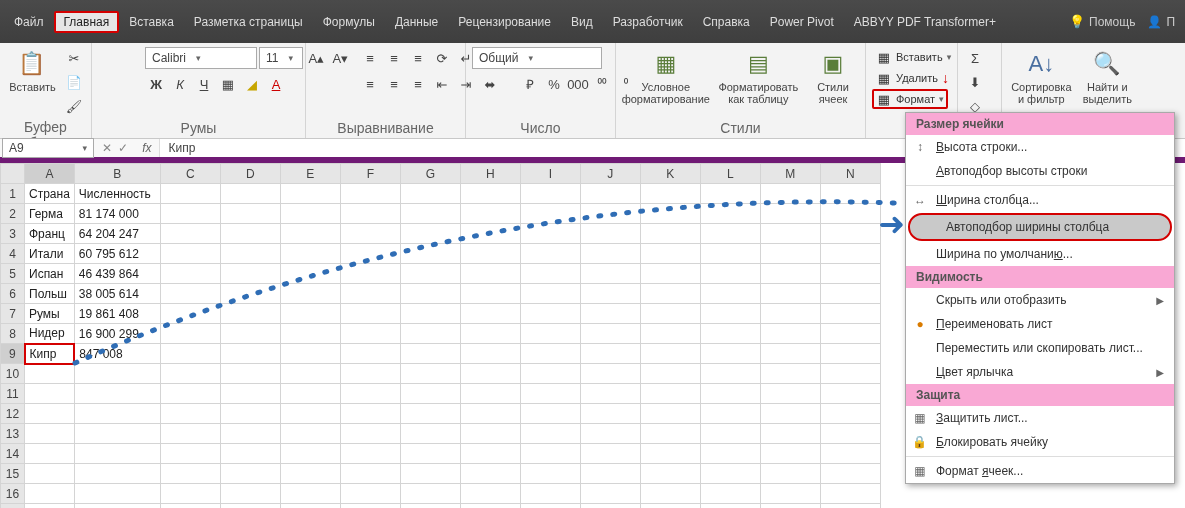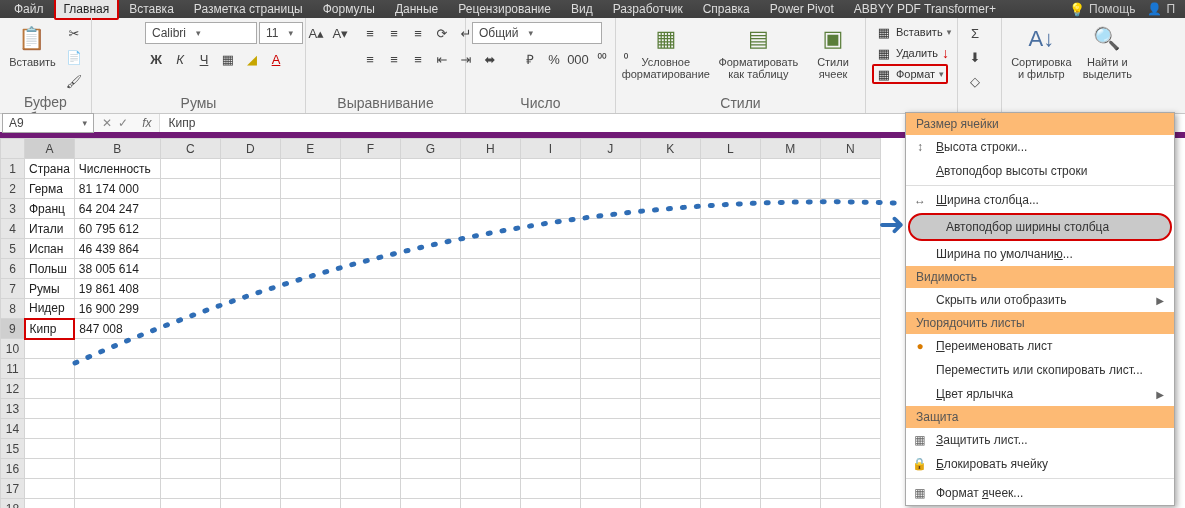--- a/index.html
+++ b/index.html
@@ -1,19 +1,19 @@
 <!DOCTYPE html>
 <html><head>
 <meta charset="utf-8">
 <style>
 * { box-sizing: border-box; margin: 0; padding: 0; }
 body { font-family: "Segoe UI", Tahoma, sans-serif; font-size: 12px; background: #fff; color: #444; width: 1185px; height: 508px; overflow: hidden; position: relative; }
 
 
-.tabs { display: flex; align-items: center; height: 18px; background: linear-gradient(#4a4a4a,#3e3e3e); color: #ddd; padding: 0 4px; }
+.tabs { display: flex; align-items: center; height: 43px; background: linear-gradient(#4a4a4a,#3e3e3e); color: #ddd; padding: 0 4px; }
 .tab { padding: 4px 10px; cursor: pointer; font-size: 12px; }
 .tab.active { background: #e6e6e6; color: #222; border: 2px solid #d40000; border-radius: 2px; padding: 2px 8px; }
 .tab-spacer { flex: 1; }
 .tab-help { display: flex; align-items: center; gap: 4px; color: #ccc; padding: 0 6px; }
 .bulb { color: #ffd966; font-size: 13px; }
 
 
 .ribbon { display: flex; height: 96px; background: #f3f3f3; border-bottom: 1px solid #c8c8c8; }
 .group { display: flex; flex-direction: column; border-right: 1px solid #d4d4d4; padding: 4px 6px 2px; }
 .group-title { font-size: 14px; color: #666; text-align: center; margin-top: auto; padding-top: 2px; }
@@ -50,21 +50,21 @@
 .grid .colA { width: 42px; }
 .grid .colB { width: 86px; }
 .grid .colN { width: 60px; }
 .grid td.num { text-align: left; }
 .grid th.selcol { background: #cfcfcf; }
 .grid td.selcell { background: #fff; border: 2px solid #d40000; border-radius: 2px; }
 .grid .rowhdr.selrow { background: #cfcfcf; }
 
 
 .menu { position: absolute; right: 10px; top: 112px; width: 270px; background: #fff; border: 1px solid #a9a9a9; box-shadow: 2px 2px 6px rgba(0,0,0,0.35); z-index: 5; }
-.menu .hdr { background: #fdba74; padding: 4px 10px; font-weight: normal; color: #555; font-size: 12px; }
+.menu .hdr { background: #f9a8d4; padding: 4px 10px; font-weight: bold; color: #555; font-size: 12px; }
 .menu .item { display: flex; align-items: center; padding: 5px 10px 5px 30px; font-size: 12px; color: #333; position: relative; }
 .menu .item.high { background: #c9c9c9; border: 2px solid #d40000; border-radius: 14px; margin: 1px 2px; padding-left: 36px; }
 .menu .item .ic { position: absolute; left: 6px; width: 16px; text-align: center; color: #666; }
 .menu .item .sub { margin-left: auto; color: #666; font-size: 10px; }
 .menu .sep { height: 1px; background: #ddd; margin: 2px 0; }
 .menu u { text-decoration: underline; }
 
 
 .dotted-arrow { position: absolute; left: 70px; top: 168px; width: 830px; height: 200px; z-index: 3; pointer-events: none; }
 .menu-pointer { position: absolute; right: 280px; top: 205px; font-size: 32px; color: #2f6db5; z-index: 4; }
@@ -614,21 +614,20 @@
       <span>Автоподбор ширины столбца</span>
     </div>
   <div class="item">
       <span>Ширина по умолчани<u>ю</u>...</span>
     </div>
   <div class="hdr">Видимость</div>
   <div class="item">
       <span>Скрыть или отобразить</span>
       <span class="sub">▶</span>
     </div>
-  <div class="hdr">Упорядочить листы</div>
   <div class="item">
       <span class="ic" style="color:#d97b00">●</span>
       <span><u>П</u>ереименовать лист</span>
     </div>
   <div class="item">
       <span>Переместить или скопировать лист...</span>
     </div>
   <div class="item">
       <span><u>Ц</u>вет ярлычка</span>
       <span class="sub">▶</span>

